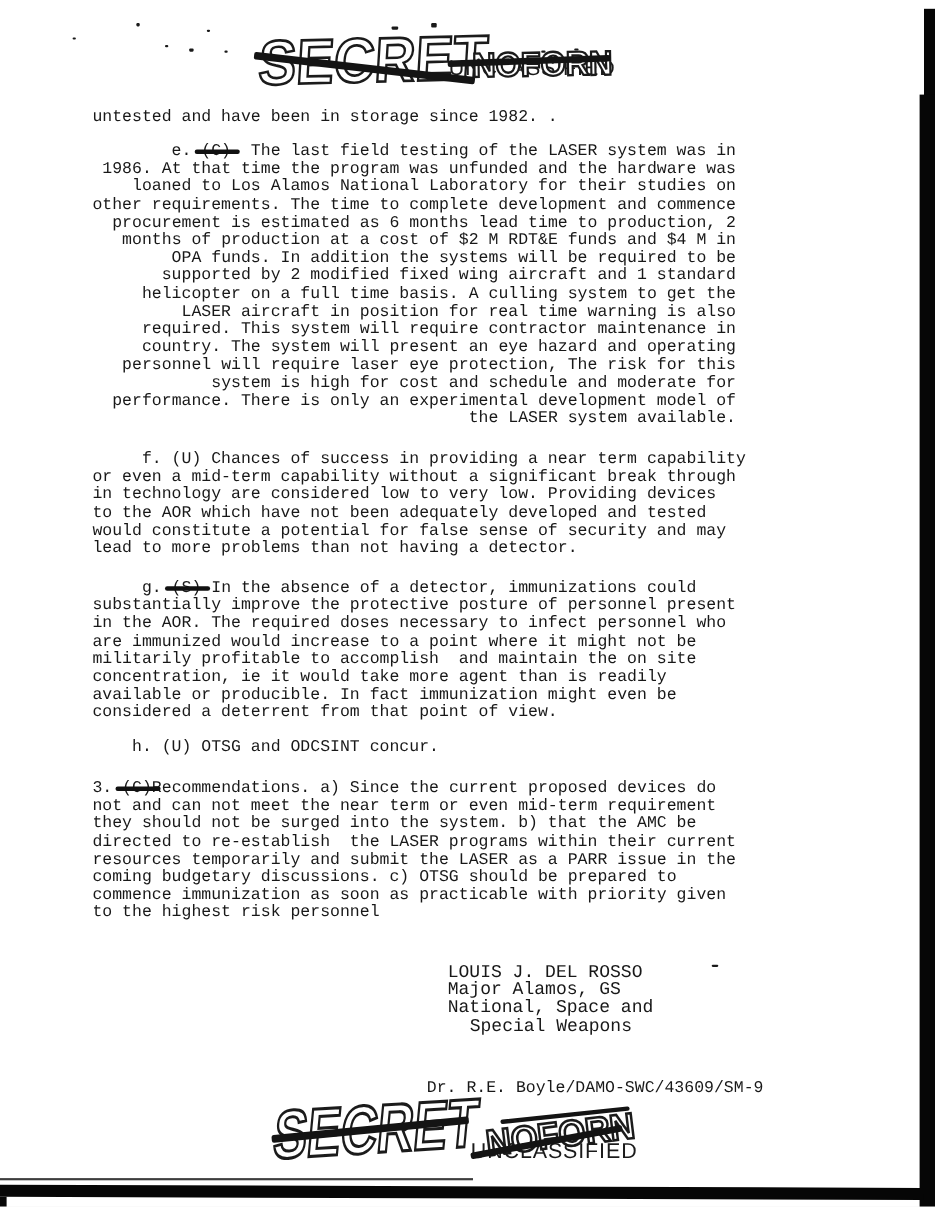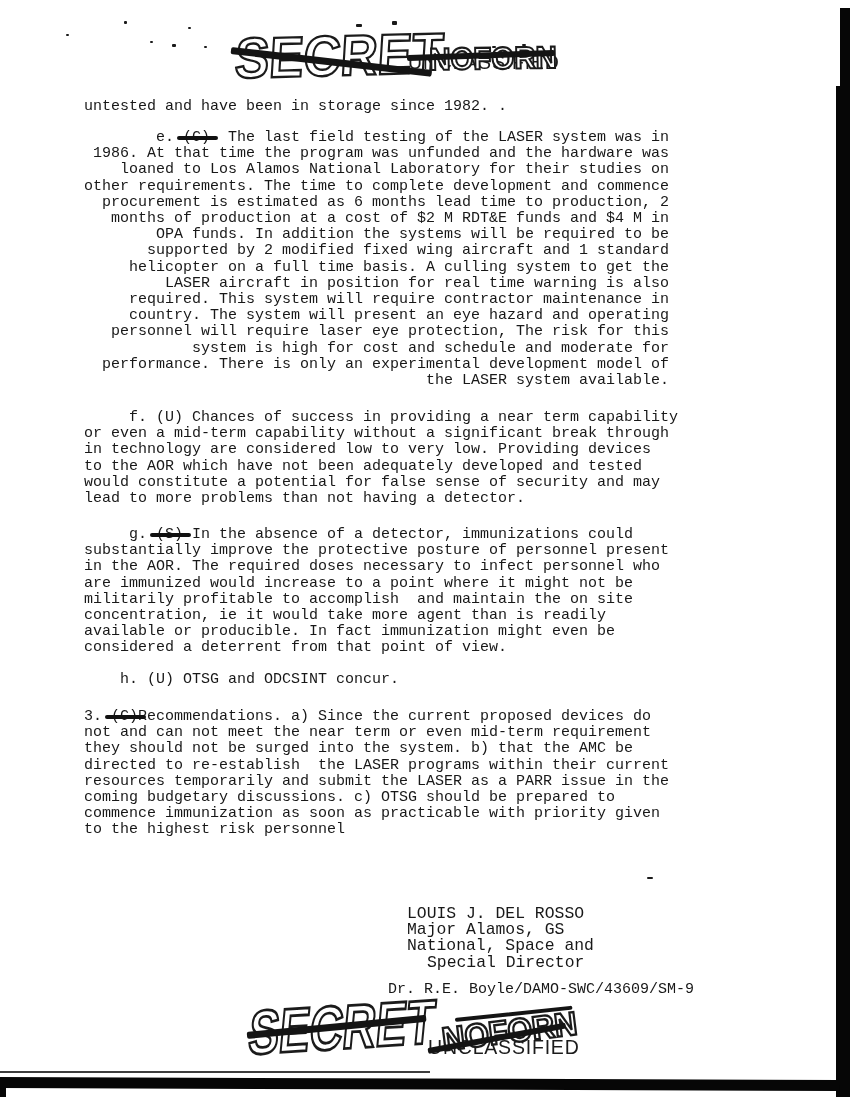--- a/index.html
+++ b/index.html
@@ -27,21 +27,21 @@
     position:absolute; font-family:"Liberation Sans",sans-serif;
     font-weight:700; line-height:1; color:#ffffff;
     -webkit-text-stroke:2.4px #1b1b1b; white-space:nowrap;
   }
   .solid-stamp {
     position:absolute; font-family:"Liberation Sans",sans-serif;
     font-weight:400; line-height:1; color:#1b1b1b; white-space:nowrap;margin-top:32px;
   }
   .strike { position:absolute; background:#141414; border-radius:2px; }
   
-  .sig { position:absolute; left:407px; top:906px; }
+  .sig { position:absolute; left:407px; top:876px; }
   .sig div {
     font-family:"Liberation Mono","DejaVu Sans Mono",monospace;
     font-size:16.4px; line-height:16.2px; color:#181818; white-space:pre;
   }
   .sig .indent2 { padding-left:20px; }
   
   .bar { position:absolute; background:#060606; }
   .speck { position:absolute; background:#1a1a1a; border-radius:1px; }
 </style>
 </head>
@@ -100,21 +100,21 @@
 directed to re-establish  the LASER programs within their current
 resources temporarily and submit the LASER as a PARR issue in the
 coming budgetary discussions. c) OTSG should be prepared to
 commence immunization as soon as practicable with priority given
 to the highest risk personnel</span></pre>
 
   <div class="sig">
     <div>LOUIS J. DEL ROSSO</div>
     <div>Major Alamos, GS</div>
     <div>National, Space and</div>
-    <div class="indent2">Special Director</div>
+    <div class="indent2">Special Weapons</div>
   </div>
 
   <pre class="tw" style="left:388px; top:982px;"><span>Dr. R.E. Boyle/DAMO-SWC/43609/SM-9</span></pre>
 
   <div class="outline-stamp" style="left:252px; top:1002px; font-size:62px; -webkit-text-stroke-width:2.8px; transform:rotate(-3.5deg) skewX(-9deg) scaleX(0.74); transform-origin:left top;">SECRET</div>
   <div class="strike" style="left:247px; top:1032px; width:180px; height:7px; transform:rotate(-5.5deg); transform-origin:left center;"></div>
 
   <div class="solid-stamp" style="left:428px; top:1006px; font-size:19.5px; letter-spacing:0.8px;">UNCLASSIFIED</div>
   <div class="strike" style="left:455px; top:1018px; width:118px; height:4px; transform:rotate(-6deg); transform-origin:left center;"></div>
 

